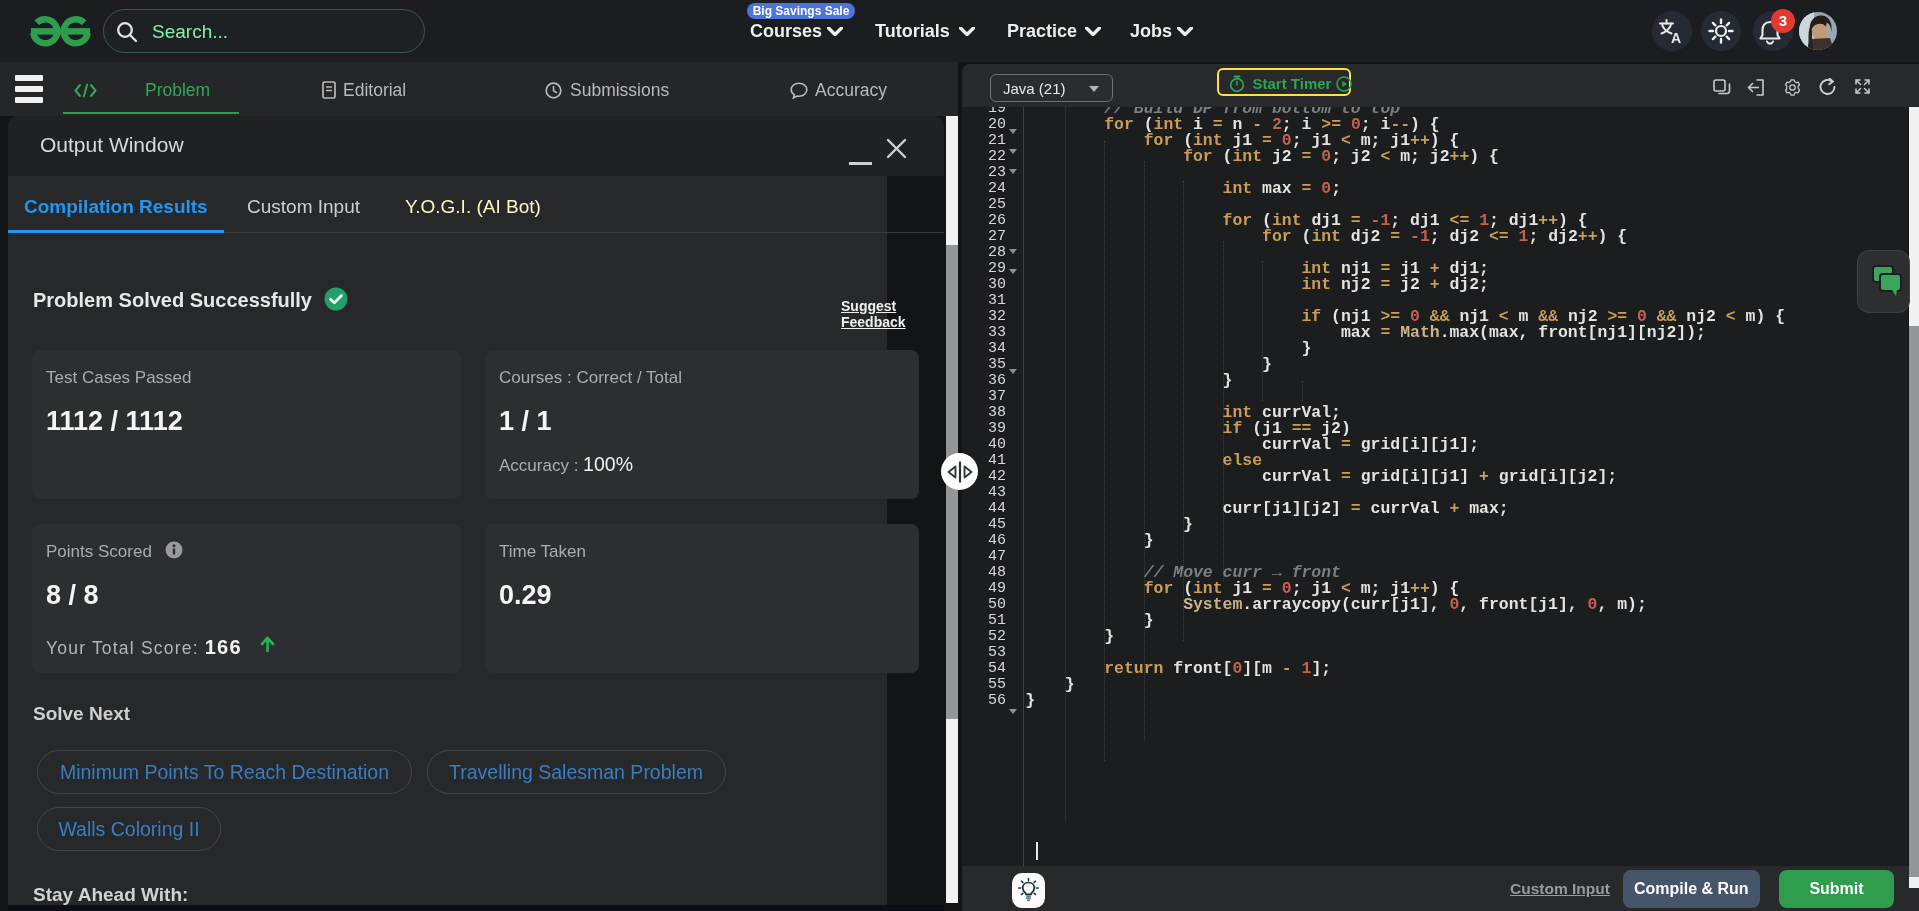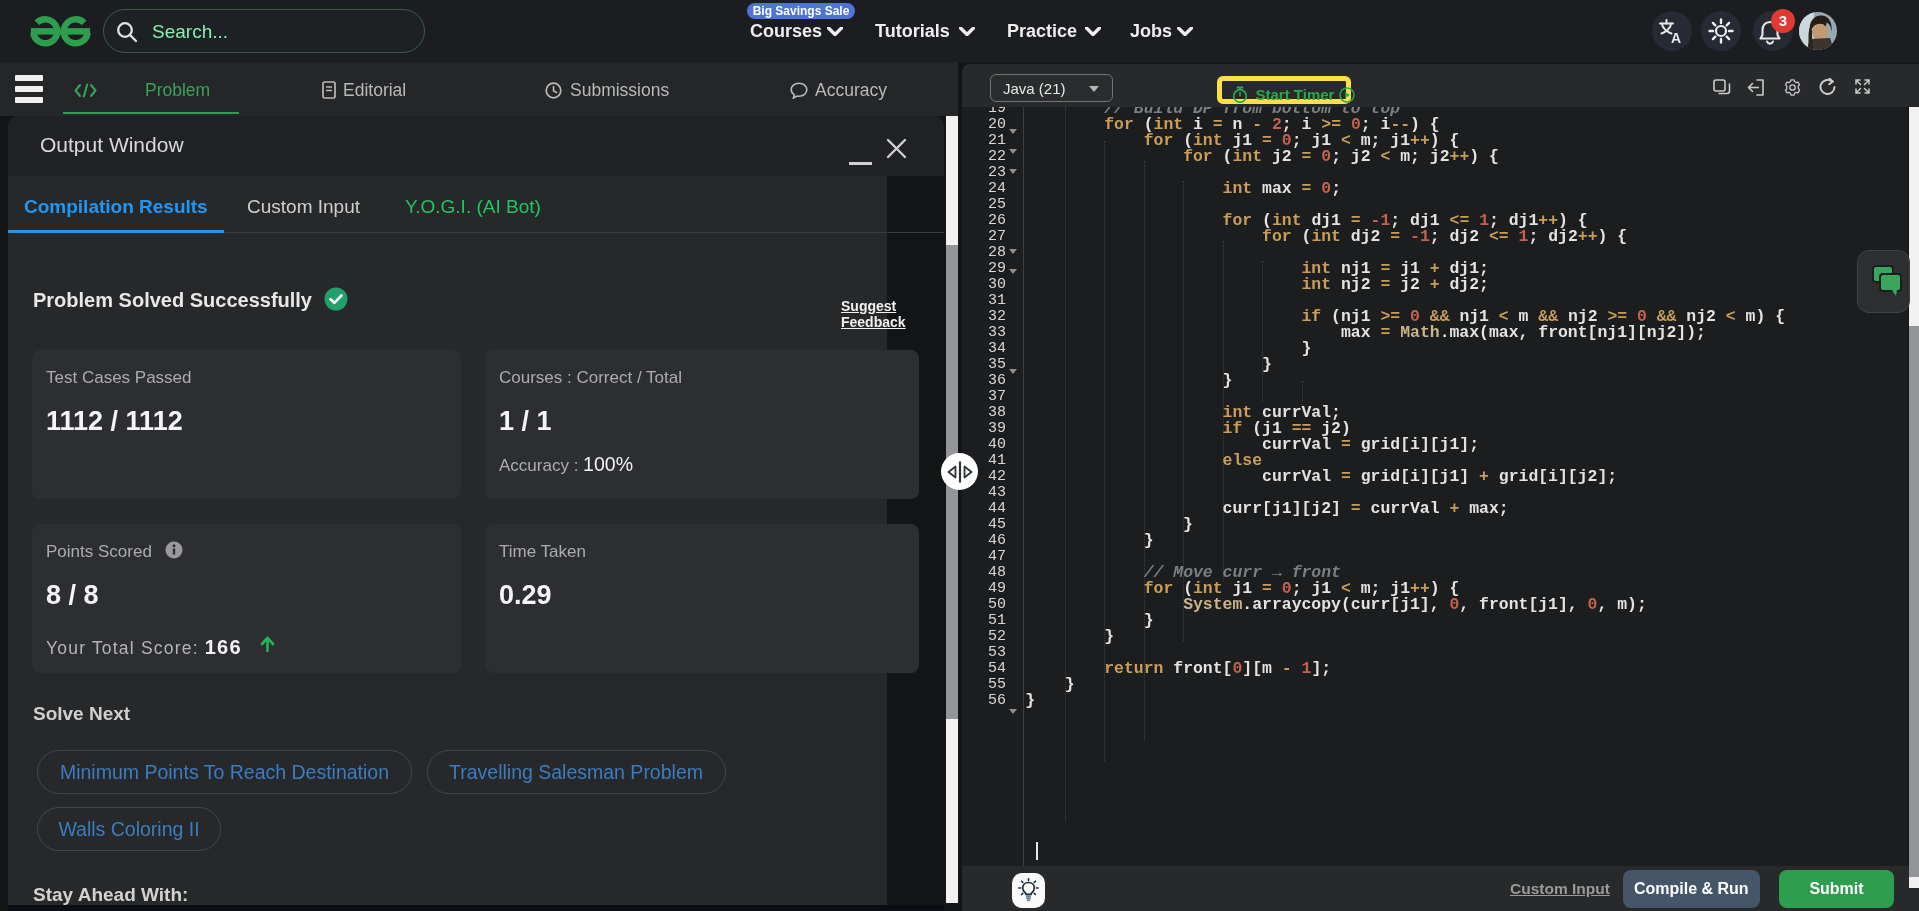--- a/index.html
+++ b/index.html
@@ -177,21 +177,21 @@
       <div class="abs" style="left:32px;top:17px;font-size:21px;color:#d9d9d9;">Output Window</div>
       <div class="abs" style="left:841px;top:46px;width:23px;height:2.5px;background:#d0d0d0;"></div>
       <svg class="abs" style="left:878px;top:22px;" width="21" height="21" viewBox="0 0 21 21">
         <line x1="2" y1="2" x2="19" y2="19" stroke="#d0d0d0" stroke-width="2.4" stroke-linecap="round"></line>
         <line x1="19" y1="2" x2="2" y2="19" stroke="#d0d0d0" stroke-width="2.4" stroke-linecap="round"></line>
       </svg>
     </div>
     <div id="ptabs">
       <div class="abs" style="left:16px;top:20px;font-size:19px;font-weight:700;color:#2196f3;">Compilation Results</div>
       <div class="abs" style="left:239px;top:20px;font-size:19px;color:#cfcfcf;">Custom Input</div>
-      <div class="abs" style="left:397px;top:20px;font-size:19px;color:#22c55e;">Y.O.G.I. (AI Bot)</div>
+      <div class="abs" style="left:397px;top:20px;font-size:19px;color:#fef9c3;">Y.O.G.I. (AI Bot)</div>
       <div class="abs" style="left:0;top:53.5px;width:216px;height:3.5px;background:#2196f3;"></div>
     </div>
 
     <div class="abs" style="left:25px;top:173px;font-size:20px;font-weight:700;color:#e8e8e8;">Problem Solved Successfully</div>
     <svg class="abs" style="left:316px;top:171px;" width="24" height="24" viewBox="0 0 24 24">
       <circle cx="12" cy="12" r="11.5" fill="#21a06c"></circle>
       <path d="M6.5 12.2 L10.3 15.8 L17.5 8.5" fill="none" stroke="#fff" stroke-width="2.6" stroke-linecap="round" stroke-linejoin="round"></path>
     </svg>
     <div class="abs" style="left:833px;top:182px;font-size:14px;font-weight:600;color:#f0f0f0;text-decoration:underline;">Suggest Feedback</div>
 
@@ -231,21 +231,21 @@
   <div class="abs" style="left:8px;top:905px;width:936px;height:6px;background:#0b0e15;"></div>
 
   <div class="sbtrack" style="left:946px;top:116px;width:12px;height:787px;"></div>
   <div class="sbthumb" style="left:946px;top:245px;width:12px;height:474px;"></div>
 
   <div id="rtoolbar">
     <div class="abs" style="left:28px;top:10px;width:123px;height:28px;border:1px solid #737373;border-radius:6px;background:#2a2c2e;">
       <div class="abs" style="left:12px;top:5px;font-size:15px;color:#e8e8e8;">Java (21)</div>
       <div class="abs" style="left:98px;top:11px;width:0;height:0;border-left:5.5px solid transparent;border-right:5.5px solid transparent;border-top:6px solid #b5b5b5;"></div>
     </div>
-    <div class="abs" style="left:254.5px;top:12px;width:134.5px;height:28px;border:5px solid #fde047;border-radius:6px;">
+    <div class="abs" style="left:254.5px;top:4px;width:134.5px;height:28px;border:2px solid #fde047;border-radius:6px;">
       <svg class="abs" style="left:9px;top:5px;" width="18" height="18" viewBox="0 0 18 18">
         <circle cx="9" cy="10" r="6.3" fill="none" stroke="#2ba84e" stroke-width="1.7"></circle>
         <line x1="9" y1="10" x2="9" y2="6.5" stroke="#2ba84e" stroke-width="1.5" stroke-linecap="round"></line>
         <line x1="6.5" y1="1.5" x2="11.5" y2="1.5" stroke="#2ba84e" stroke-width="1.8" stroke-linecap="round"></line>
         <line x1="9" y1="1.5" x2="9" y2="3.5" stroke="#2ba84e" stroke-width="1.6"></line>
       </svg>
       <div class="abs" style="left:34px;top:5px;font-size:15px;font-weight:600;color:#2ba84e;">Start Timer</div>
       <svg class="abs" style="left:117.5px;top:6px;" width="16" height="16" viewBox="0 0 16 16">
         <circle cx="8" cy="8" r="7" fill="none" stroke="#2ba84e" stroke-width="1.5"></circle>
         <path d="M6.3 5 L11 8 L6.3 11 Z" fill="#2ba84e"></path>

